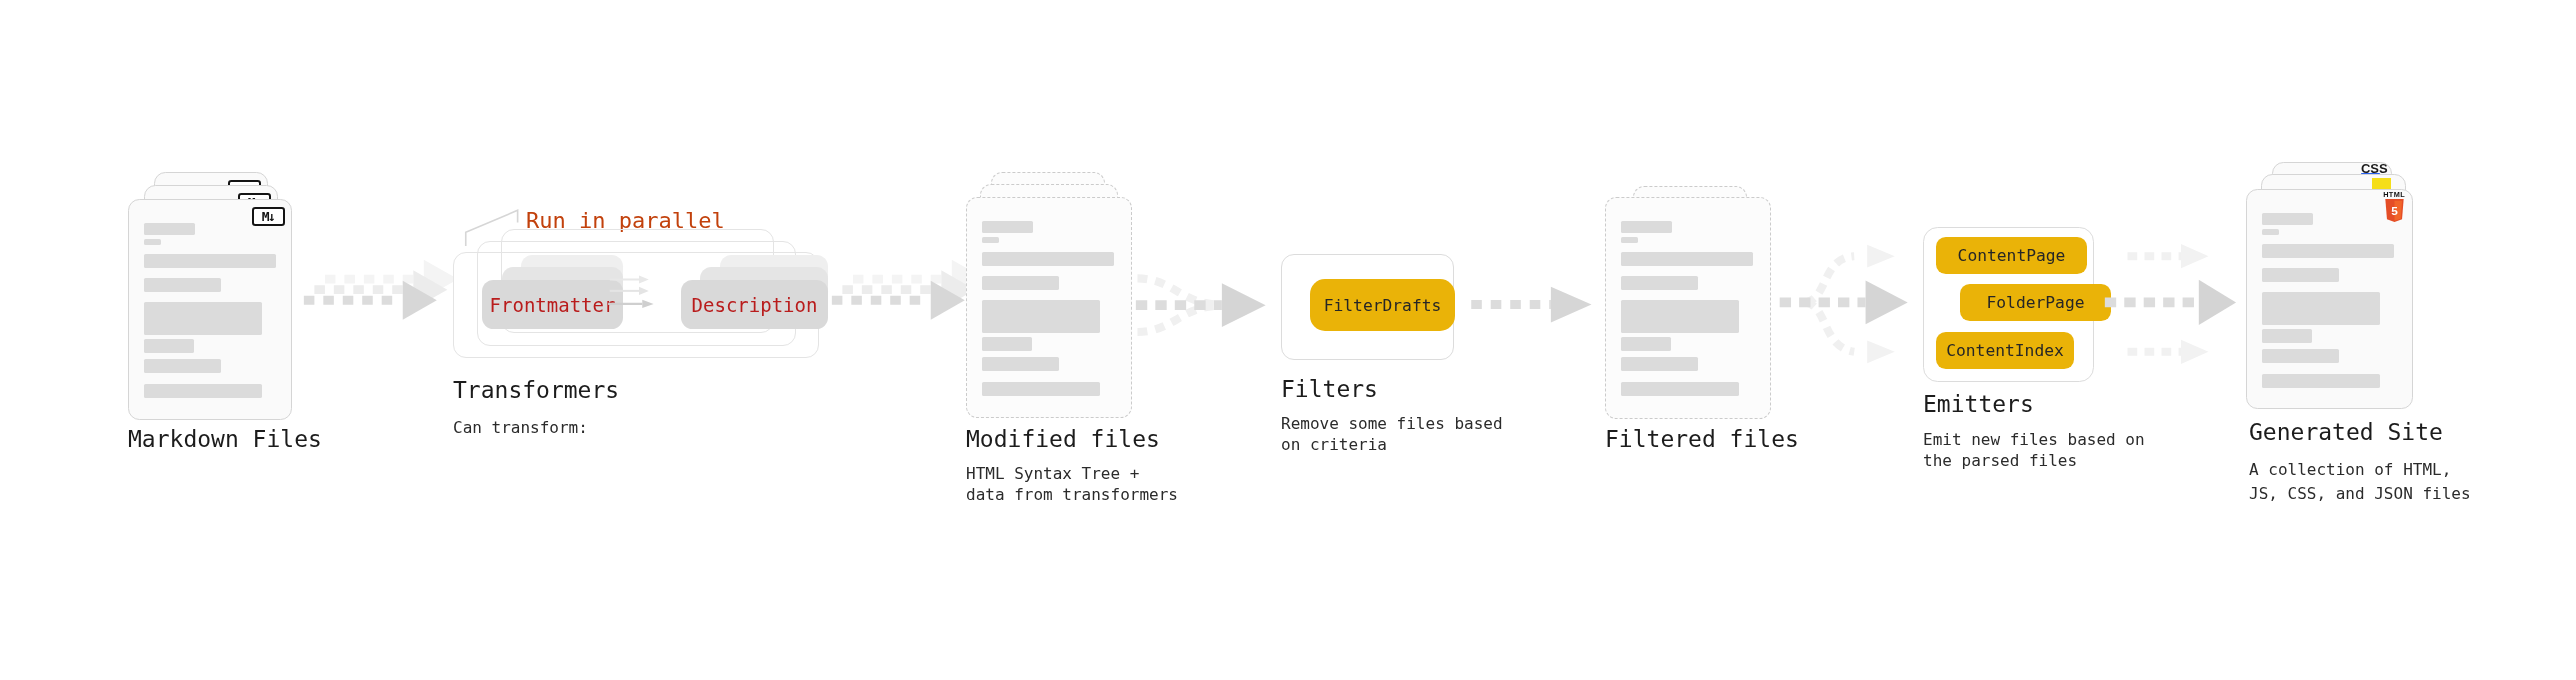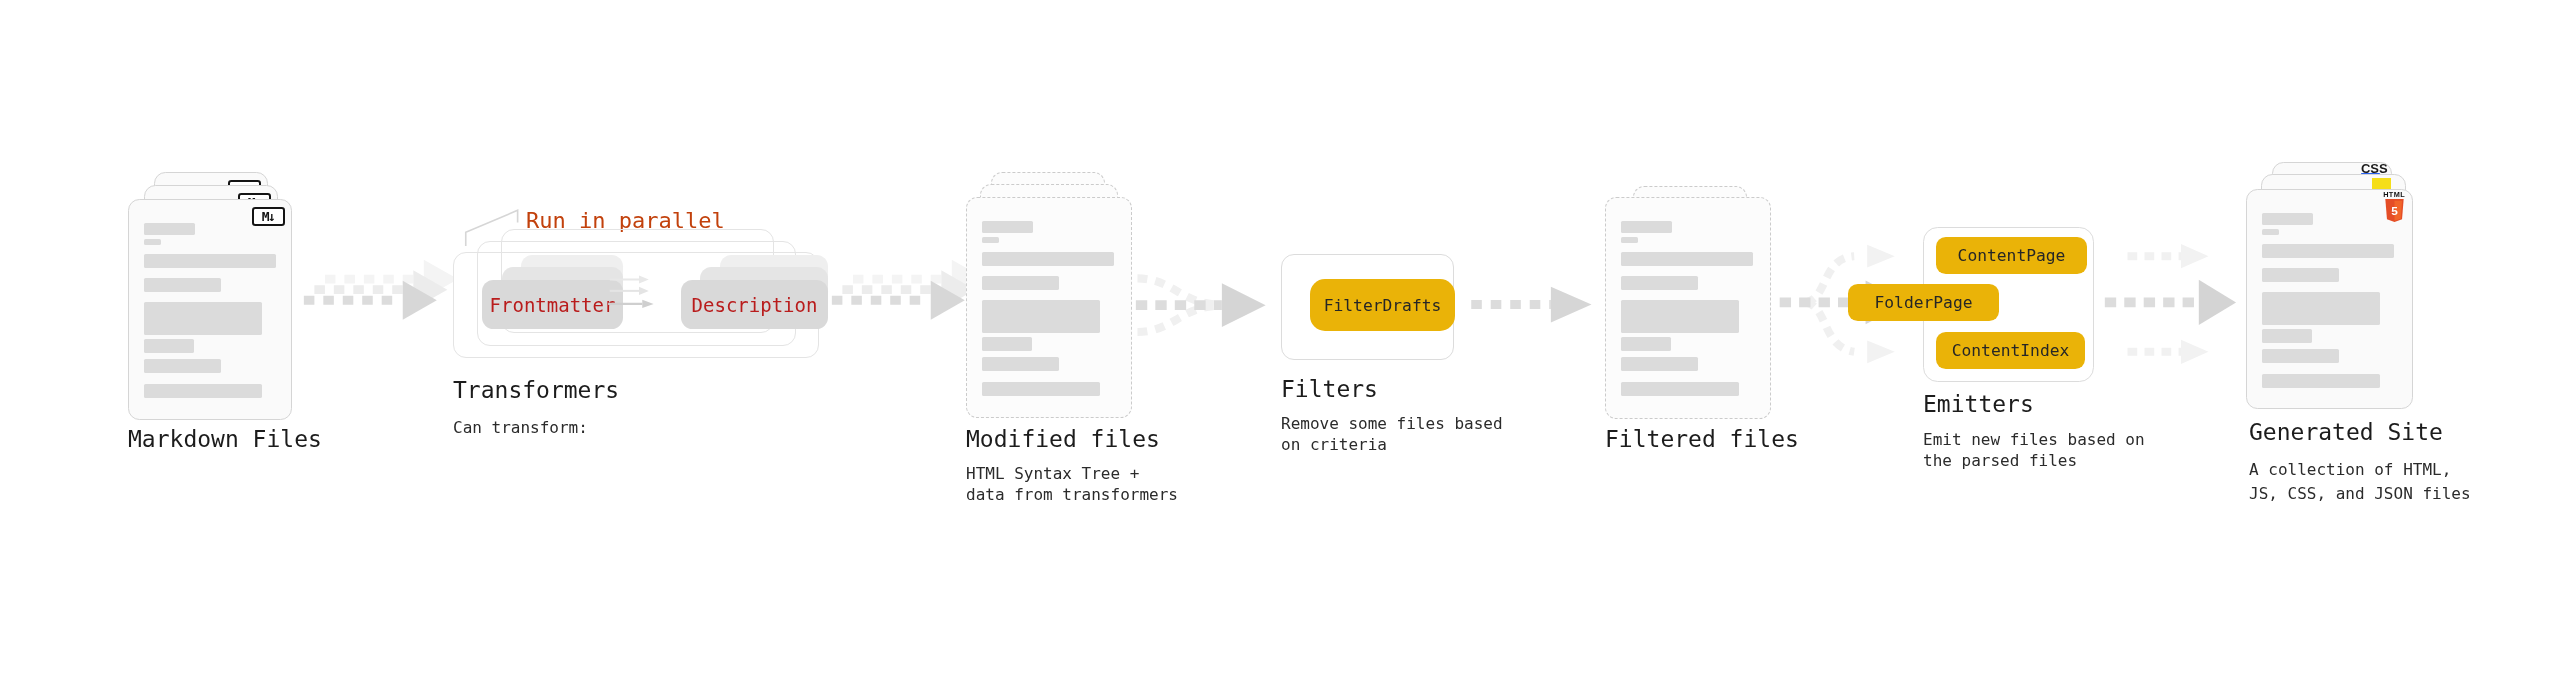--- a/index.html
+++ b/index.html
@@ -218,24 +218,24 @@
     <polygon points="112,124 112,152 146,138" fill="#f2f2f2"></polygon>
     <line x1="4" y1="77" x2="110" y2="77" stroke="#dcdcdc" stroke-width="12" stroke-dasharray="14 10"></line>
     <polygon points="110,50 110,104 162,77" fill="#d5d5d5"></polygon>
   </svg>
 
   <div>
     <div class="group-box" style="left:1923px;top:227px;width:171px;height:155px;border-radius:14.6px;"></div>
     <div class="chip" style="left:1936px;top:237px;width:151px;height:37px;">
       <span>ContentPage</span>
     </div>
-    <div class="chip" style="left:1848px;top:284px;width:151px;height:37px;">
+    <div class="chip" style="left:1960px;top:284px;width:151px;height:37px;">
       <span>FolderPage</span>
     </div>
-    <div class="chip" style="left:1936px;top:332px;width:149px;height:37px;">
+    <div class="chip" style="left:1936px;top:332px;width:138px;height:37px;">
       <span>ContentIndex</span>
     </div>
     <div class="heading" style="left:1923px;top:391px;">Emitters</div>
     <div class="body-text" style="left:1923px;top:429px;">
       <div>Emit new files based on</div>
       <div>the parsed files</div>
     </div>
   </div>
 
   <svg class="abs" style="left:2103px;top:240px;" width="143" height="128" viewBox="0 0 176 158">

